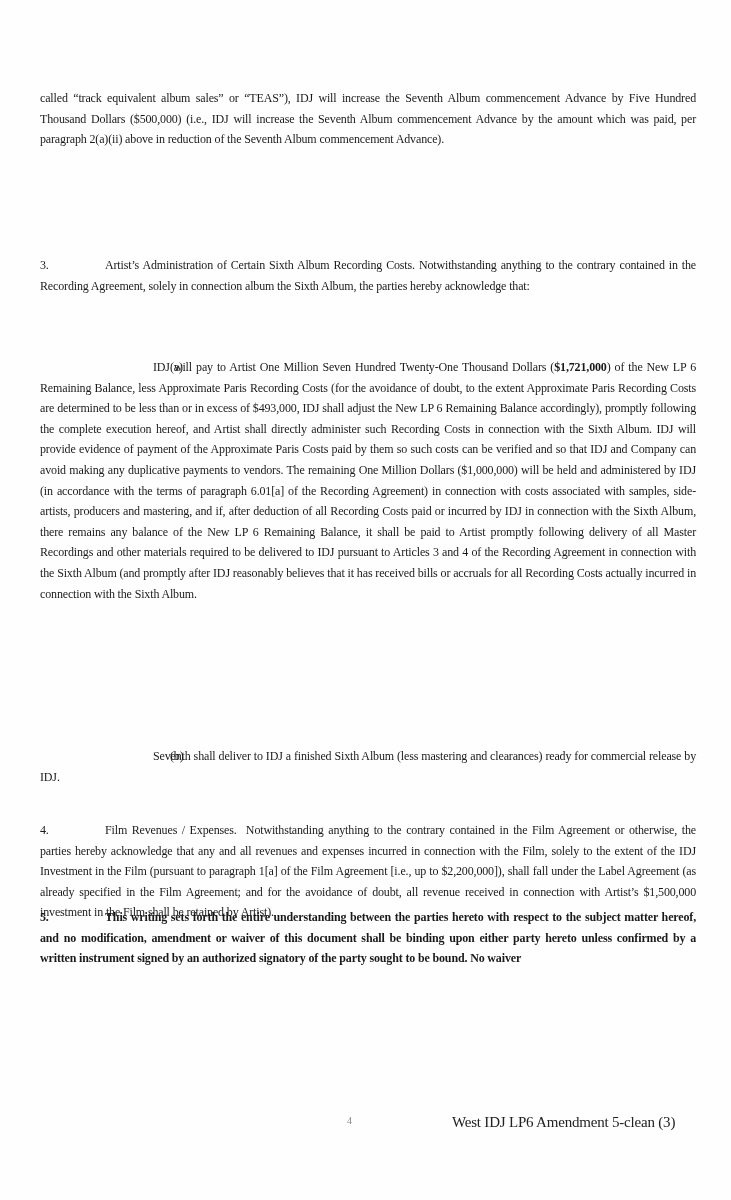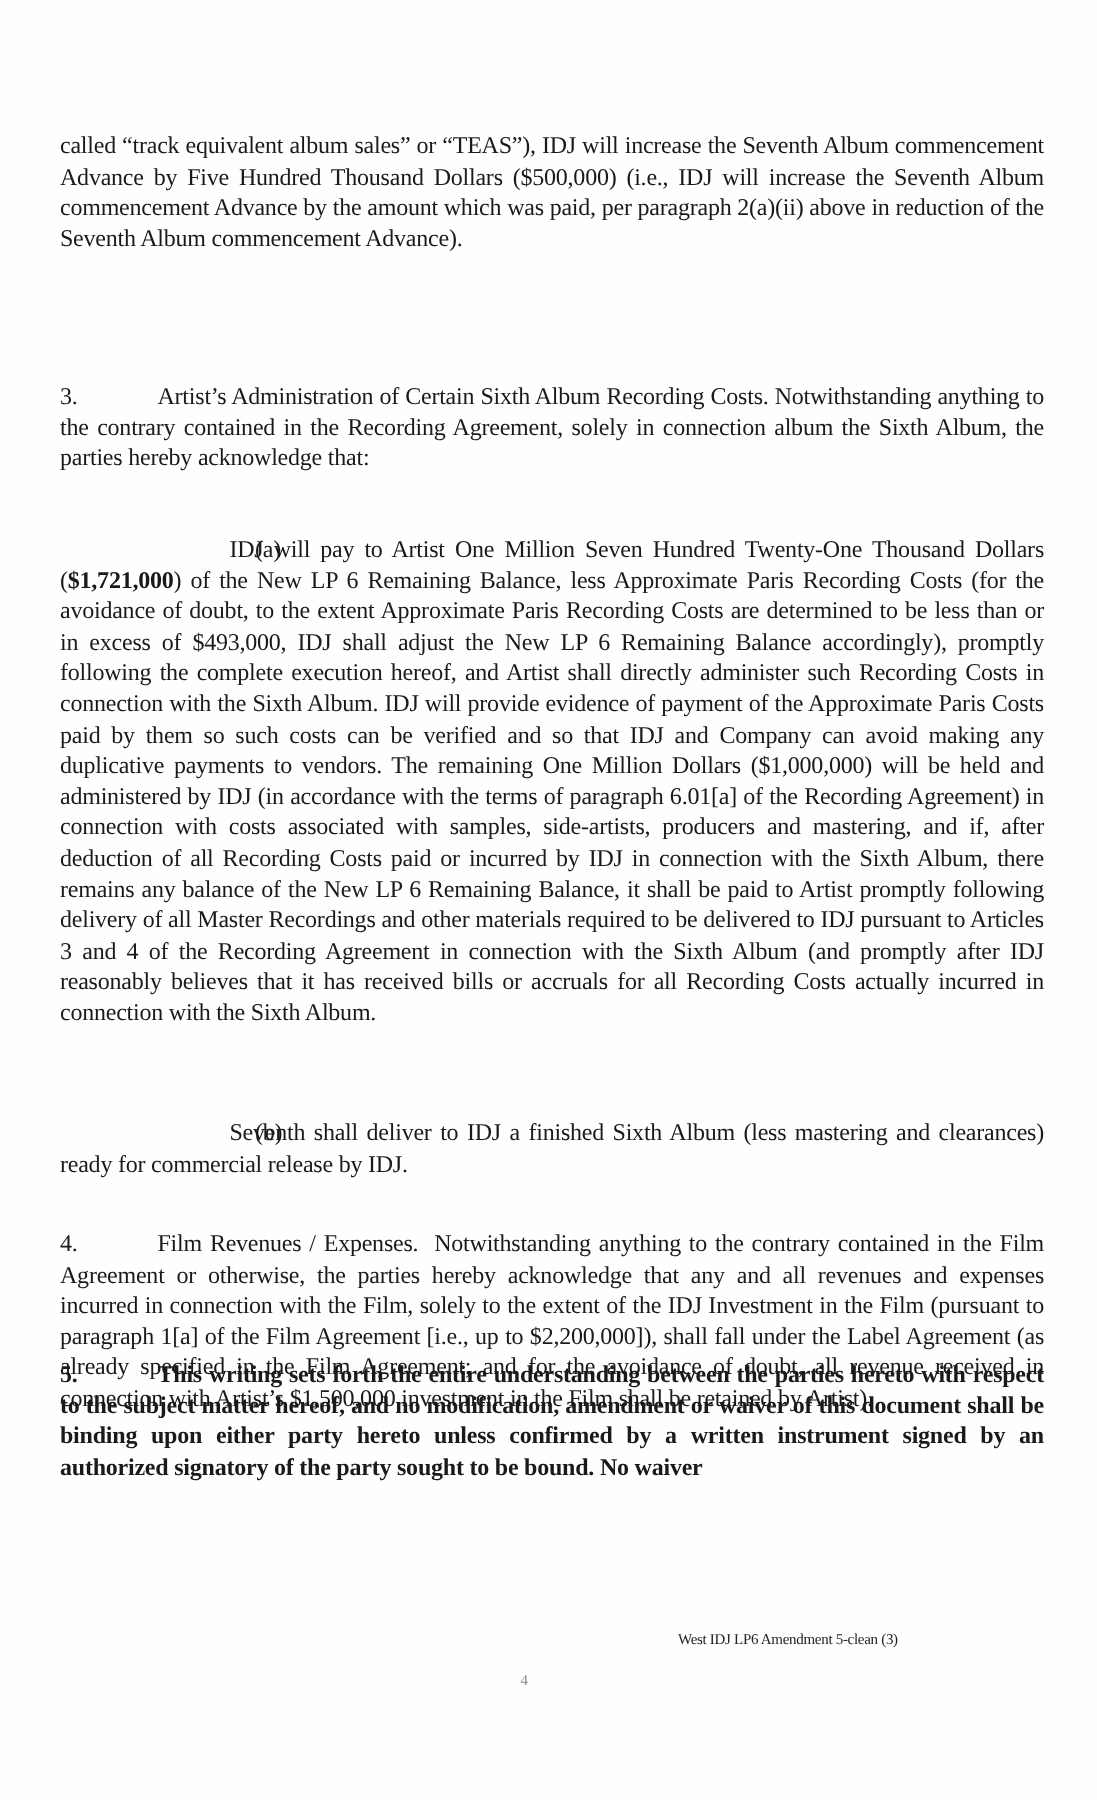--- a/index.html
+++ b/index.html
@@ -4,32 +4,32 @@
 <style>
   html, body { margin: 0; padding: 0; background: #ffffff; }
   body {
     width: 731px; height: 1200px; position: relative; overflow: hidden;
     font-family: "Liberation Serif", "DejaVu Serif", serif;
     color: #1a1a1a;
   }
   .page { position: absolute; left: 0; top: 0; width: 731px; height: 1200px; background: #fefefe; }
   .text-block {
     position: absolute; left: 40px; width: 656px;
-    font-size: 16px; line-height: 20.6px;
+    font-size: 12px; line-height: 20.6px;
     text-align: justify; text-align-last: left;
     letter-spacing: -0.15px;
   }
   .p { margin: 0; }
   .indent { text-indent: 65px; }
   .num { display: inline-block; width: 65px; text-indent: 0; }
   .sub { display: inline-block; width: 48px; }
   .u { text-decoration-thickness: 1px; text-underline-offset: 2px; }
   .b { font-weight: bold; }
   .footer-page { position: absolute; left: 347px; top: 1115px; font-size: 10px; color: #888; }
-  .footer-doc { position: absolute; left: 452px; top: 1088px; font-size: 10px; letter-spacing: -0.2px; color: #222; }
+  .footer-doc { position: absolute; left: 452px; top: 1114px; font-size: 15px; letter-spacing: -0.2px; color: #222; }
 </style>
 </head>
 <body>
 
 <div class="page">
 
   <div class="text-block" style="top:88px;">
     <p class="p">called “track equivalent album sales” or “TEAS”), IDJ will increase the Seventh Album commencement Advance by Five Hundred Thousand Dollars ($500,000) (i.e., IDJ will increase the Seventh Album commencement Advance by the amount which was paid, per paragraph 2(a)(ii) above in reduction of the Seventh Album commencement Advance).</p>
   </div>
 

